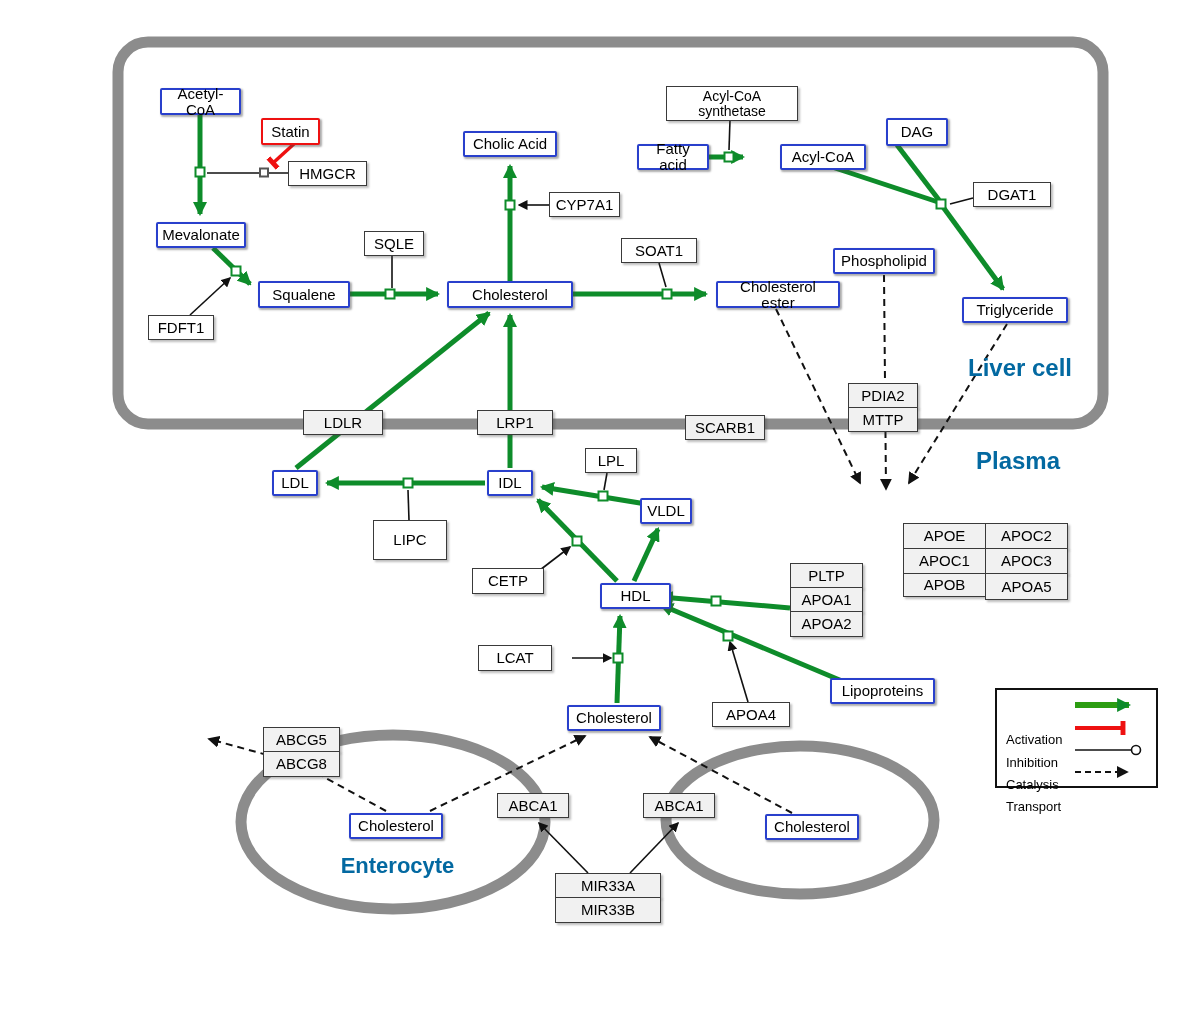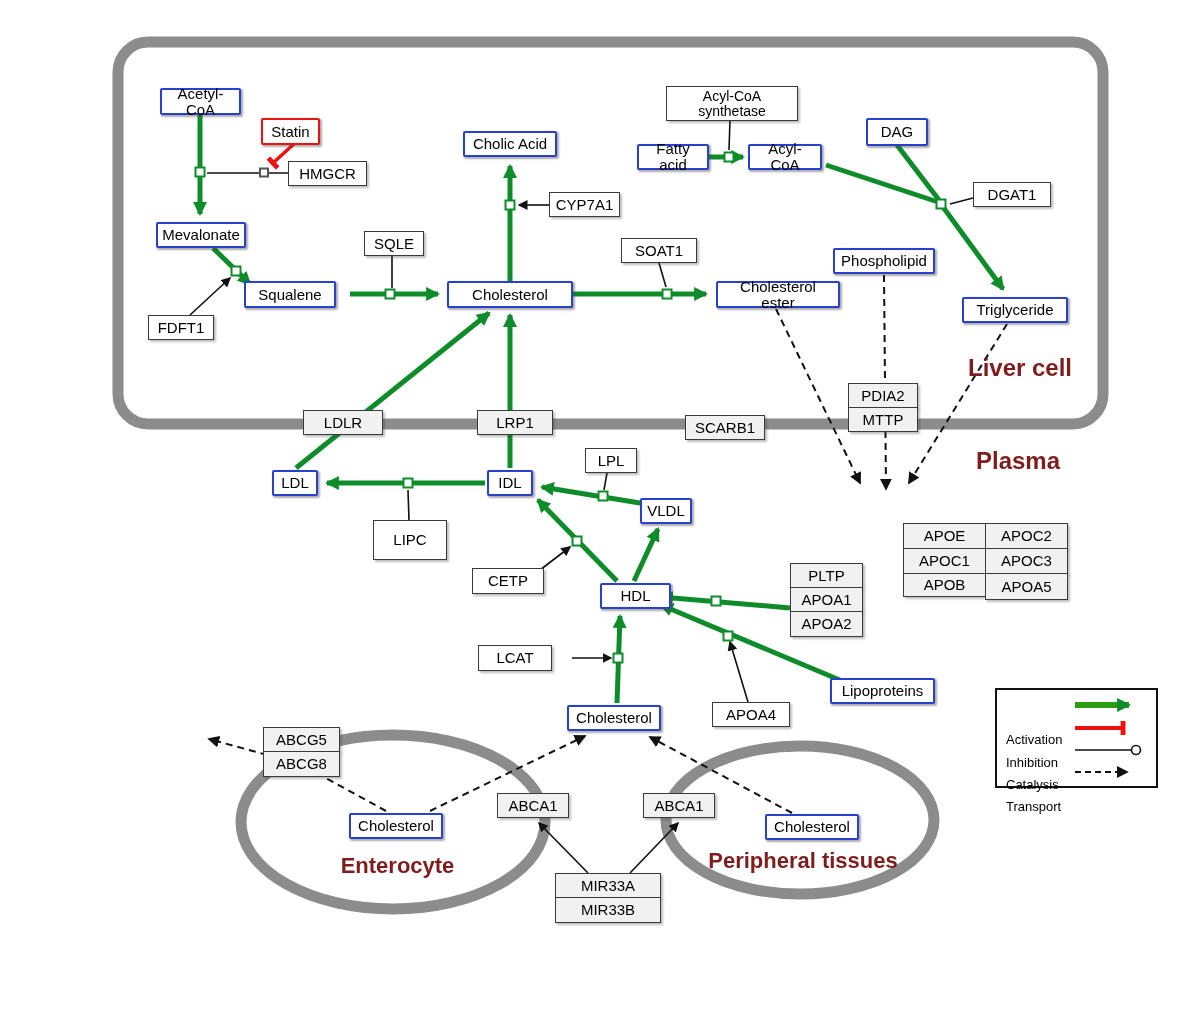--- a/index.html
+++ b/index.html
@@ -6,21 +6,21 @@
   #canvas{position:relative;width:1200px;height:1013px;background:#fff;
           font-family:"Liberation Sans",sans-serif;overflow:hidden;}
   #wires{position:absolute;left:0;top:0;}
   .box{position:absolute;box-sizing:border-box;display:flex;align-items:center;justify-content:center;
        text-align:center;font-size:15px;line-height:1.05;background:#fff;color:#000;padding:11px 4px;}
   .entity{border:2.5px solid #2940cc;border-radius:2px;box-shadow:1.5px 1.5px 2px rgba(70,70,70,.45);}
   .inhibitor{border:2.5px solid #ee1111;border-radius:2px;box-shadow:1.5px 1.5px 2px rgba(70,70,70,.45);}
   .protein{border:1.4px solid #3a3a3a;box-shadow:1.5px 1.5px 2px rgba(70,70,70,.35);}
   .gray{background:#f1f1f1;}
   .small{font-size:14px;}
-  .region-label{position:absolute;color:#7f1d1d;font-weight:bold;font-size:24px;text-align:center;}
+  .region-label{position:absolute;color:#0369a1;font-weight:bold;font-size:24px;text-align:center;}
   .region-label.sm{font-size:22px;}
   .legend{position:absolute;left:995px;top:688px;width:163px;height:100px;border:2.5px solid #111;
           background:#fff;box-sizing:border-box;}
   .legend-label{position:absolute;font-size:13px;color:#000;margin-top:35px;}
 </style>
 </head>
 <body>
 
 <div id="canvas">
 
@@ -113,31 +113,31 @@
     <rect x="613.5" y="653.5" width="9" height="9"></rect>
     <rect x="260" y="168.5" width="8" height="8" stroke="#555"></rect>
   </g>
 </svg>
 
 <div class="box entity" style="left:160px;top:88px;width:81px;height:27px">Acetyl-CoA</div>
 <div class="box inhibitor" style="left:261px;top:118px;width:59px;height:27px">Statin</div>
 <div class="box protein" style="left:288px;top:161px;width:79px;height:25px">HMGCR</div>
 <div class="box entity" style="left:156px;top:222px;width:90px;height:26px">Mevalonate</div>
 <div class="box protein" style="left:148px;top:315px;width:66px;height:25px">FDFT1</div>
-<div class="box entity" style="left:244px;top:281px;width:92px;height:27px">Squalene</div>
+<div class="box entity" style="left:258px;top:281px;width:92px;height:27px">Squalene</div>
 <div class="box protein" style="left:364px;top:231px;width:60px;height:25px">SQLE</div>
 <div class="box entity" style="left:447px;top:281px;width:126px;height:27px">Cholesterol</div>
 <div class="box entity" style="left:463px;top:131px;width:94px;height:26px">Cholic Acid</div>
 <div class="box protein" style="left:549px;top:192px;width:71px;height:25px">CYP7A1</div>
 <div class="box protein" style="left:621px;top:238px;width:76px;height:25px">SOAT1</div>
 <div class="box entity" style="left:716px;top:281px;width:124px;height:27px">Cholesterol ester</div>
 <div class="box protein small" style="left:666px;top:86px;width:132px;height:35px">Acyl-CoA synthetase</div>
 <div class="box entity" style="left:637px;top:144px;width:72px;height:26px">Fatty acid</div>
-<div class="box entity" style="left:748px;top:144px;width:74px;height:26px">Acyl-CoA</div>
-<div class="box entity" style="left:866px;top:118px;width:62px;height:28px">DAG</div>
+<div class="box entity" style="left:780px;top:144px;width:86px;height:26px">Acyl-CoA</div>
+<div class="box entity" style="left:886px;top:118px;width:62px;height:28px">DAG</div>
 <div class="box protein" style="left:973px;top:182px;width:78px;height:25px">DGAT1</div>
 <div class="box entity" style="left:833px;top:248px;width:102px;height:26px">Phospholipid</div>
 <div class="box entity" style="left:962px;top:297px;width:106px;height:26px">Triglyceride</div>
 
 <div class="box protein gray" style="left:303px;top:410px;width:80px;height:25px">LDLR</div>
 <div class="box protein gray" style="left:477px;top:410px;width:76px;height:25px">LRP1</div>
 <div class="box protein gray" style="left:685px;top:415px;width:80px;height:25px">SCARB1</div>
 <div class="box protein gray" style="left:848px;top:383px;width:70px;height:25px">PDIA2</div>
 <div class="box protein gray" style="left:848px;top:407px;width:70px;height:25px">MTTP</div>
 
@@ -168,21 +168,20 @@
 <div class="box entity" style="left:349px;top:813px;width:94px;height:26px">Cholesterol</div>
 <div class="box protein gray" style="left:497px;top:793px;width:72px;height:25px">ABCA1</div>
 <div class="box protein gray" style="left:643px;top:793px;width:72px;height:25px">ABCA1</div>
 <div class="box entity" style="left:765px;top:814px;width:94px;height:26px">Cholesterol</div>
 <div class="box protein gray" style="left:555px;top:873px;width:106px;height:25px">MIR33A</div>
 <div class="box protein gray" style="left:555px;top:897px;width:106px;height:26px">MIR33B</div>
 
 <div class="region-label" style="left:955px;top:354px;width:130px">Liver cell</div>
 <div class="region-label" style="left:963px;top:447px;width:110px">Plasma</div>
 <div class="region-label sm" style="left:330px;top:853px;width:135px">Enterocyte</div>
-<div class="region-label sm" style="left:703px;top:848px;width:200px">Peripheral tissues</div>
 
 <div class="legend">
   <svg width="158" height="95" viewBox="0 0 158 95">
     <path d="M78,15 L132,15" stroke="#2c9d12" stroke-width="6" fill="none" marker-end="url(#ag)"></path>
     <path d="M78,38 L126,38" stroke="#ee1111" stroke-width="4" fill="none" marker-end="url(#tee)"></path>
     <path d="M78,60 L134,60" stroke="#111" stroke-width="1.6" fill="none"></path>
     <circle cx="139" cy="60" r="4.5" fill="#fff" stroke="#111" stroke-width="1.6"></circle>
     <path d="M78,82 L130,82" stroke="#111" stroke-width="2" stroke-dasharray="6 4" fill="none" marker-end="url(#ad)"></path>
   </svg>
   <div class="legend-label" style="left:9px;top:7px">Activation</div>

